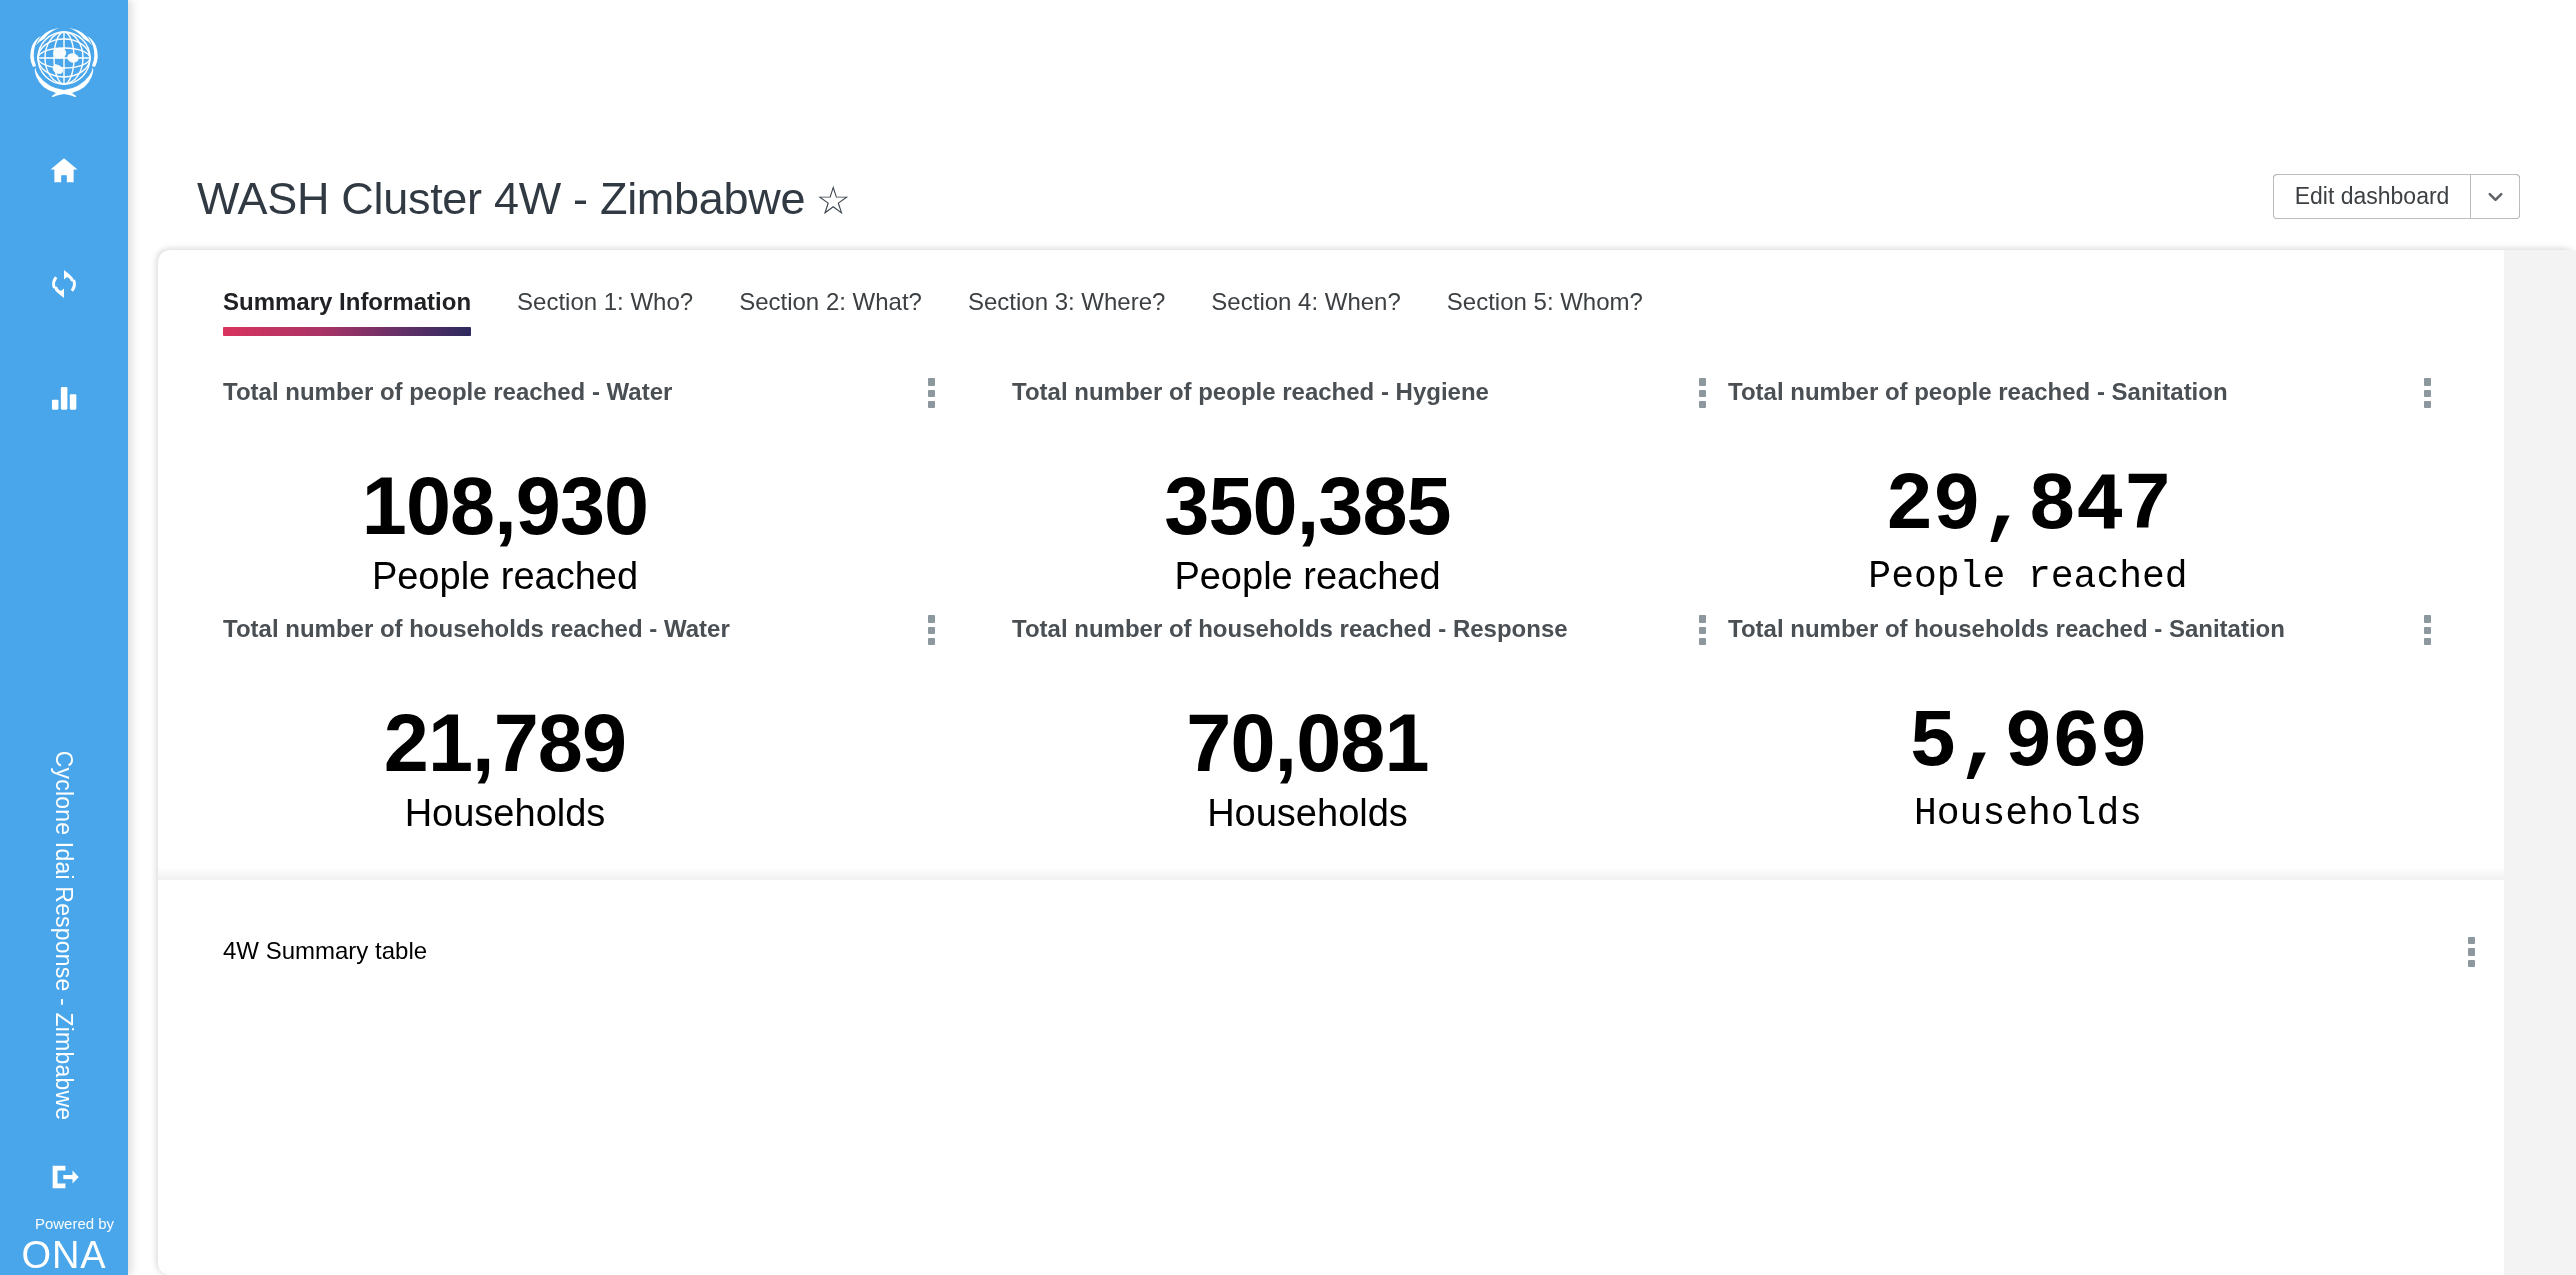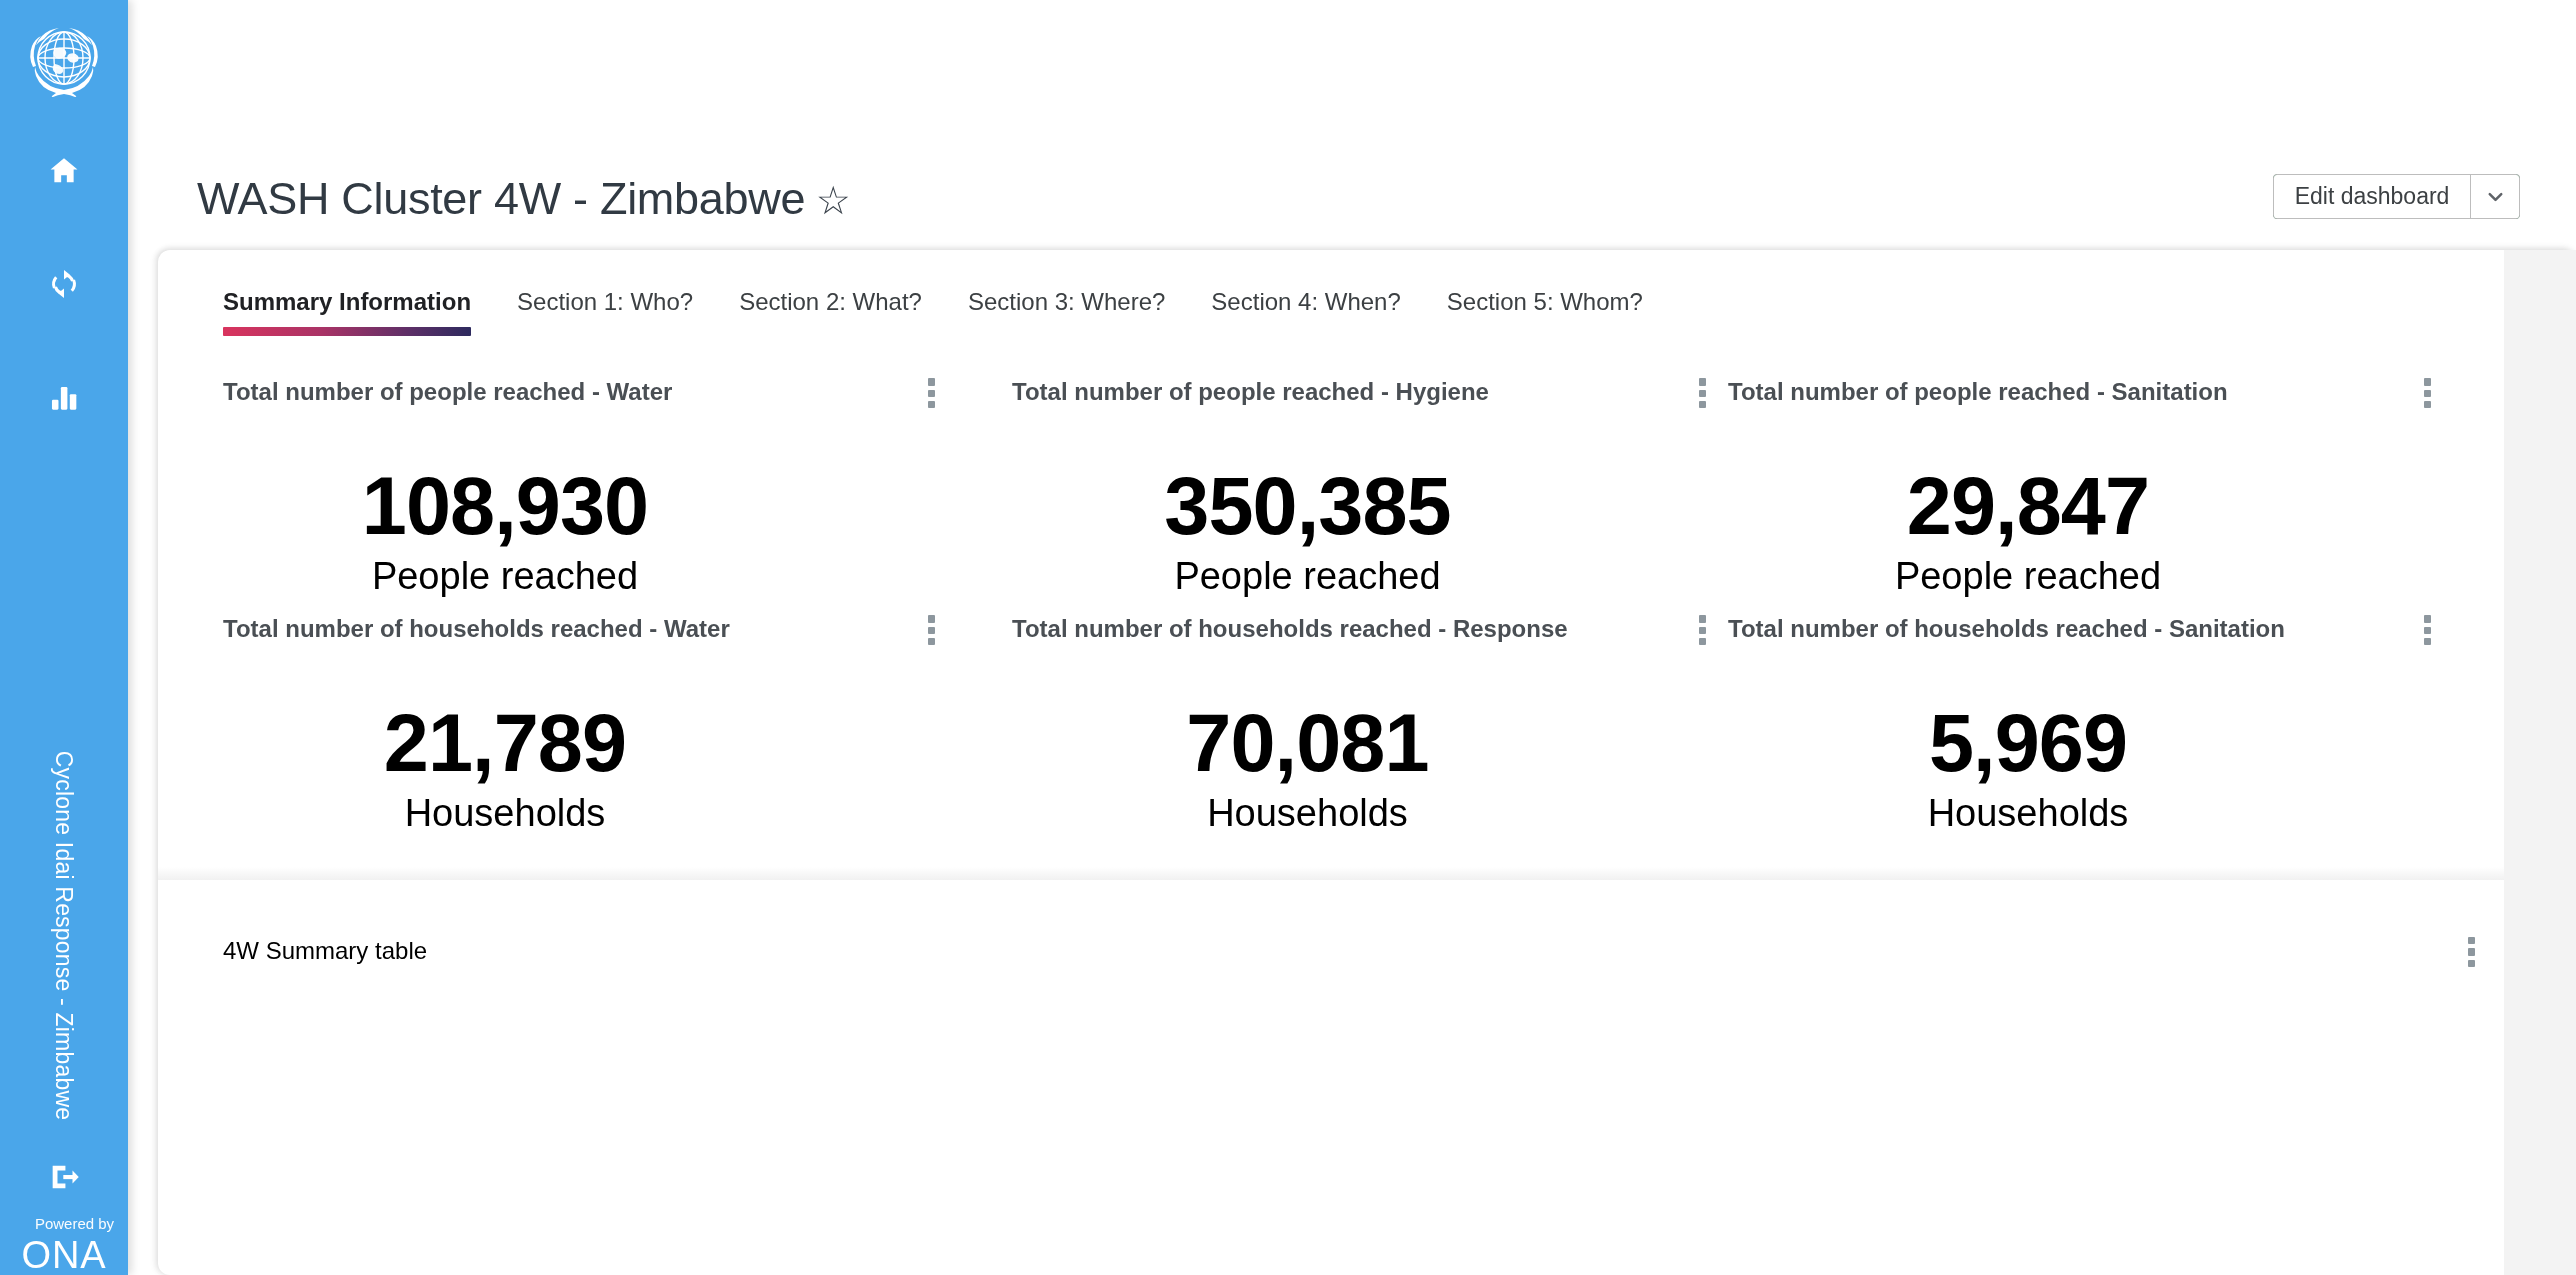--- a/index.html
+++ b/index.html
@@ -128,21 +128,21 @@
     position:absolute; top:5.4px; width:9px; height:30px; cursor:pointer;
     display:flex; flex-direction:column; justify-content:space-between; align-items:center;
   }
   .kpi-card.col1 .kpi-menu { left:704px; }
   .kpi-card.col2 .kpi-menu { left:686px; }
   .kpi-card.col3 .kpi-menu { left:695px; }
   .kpi-menu i { display:block; width:7.2px; height:7.2px; background:#8d979e; border-radius:0.9px; }
   .kpi-body { position:absolute; left:0; top:70px; width:100%; text-align:center;margin-top:21px; }
   .kpi-card.col1 .kpi-body { padding-right:143px; }
   .kpi-card.col2 .kpi-body { padding-right:116px; }
-  .kpi-card.col3 .kpi-body { padding-right:116px; }
+  .kpi-card.col3 .kpi-body { padding-right:116px;font-family:Liberation Mono, monospace; }
   .kpi-value {
     font-size:81px; font-weight:bold; color:#000000; line-height:1.05;
     letter-spacing:-0.9px;
   }
   .kpi-label { font-size:38px; color:#000000; line-height:1.2; margin-top:5.4px; }
 
   
   #bottom-section { position:absolute; left:0; top:617px; width:2345px; }
   #bottom-divider { position:absolute; left:0; top:0; width:2418px; height:12.5px;
      background:linear-gradient(180deg,#ffffff 0%,#f1f1f1 100%); }

